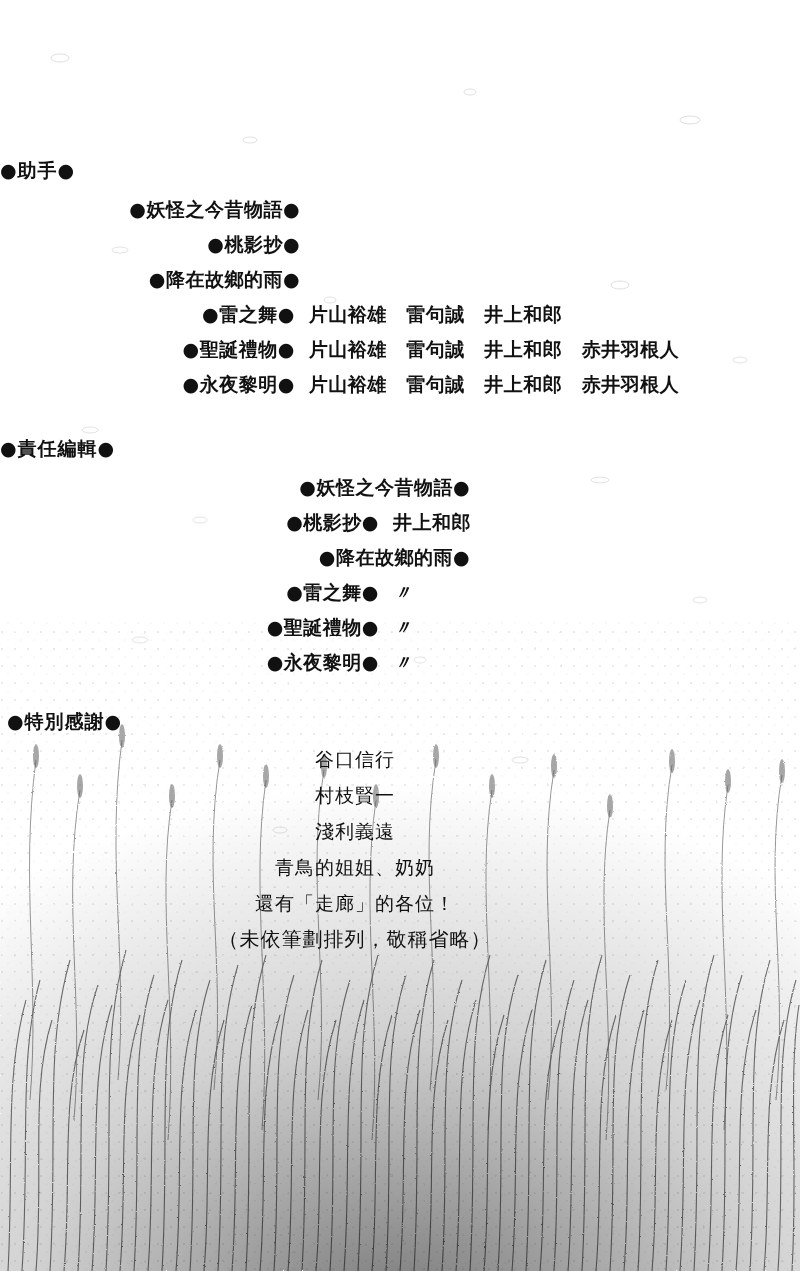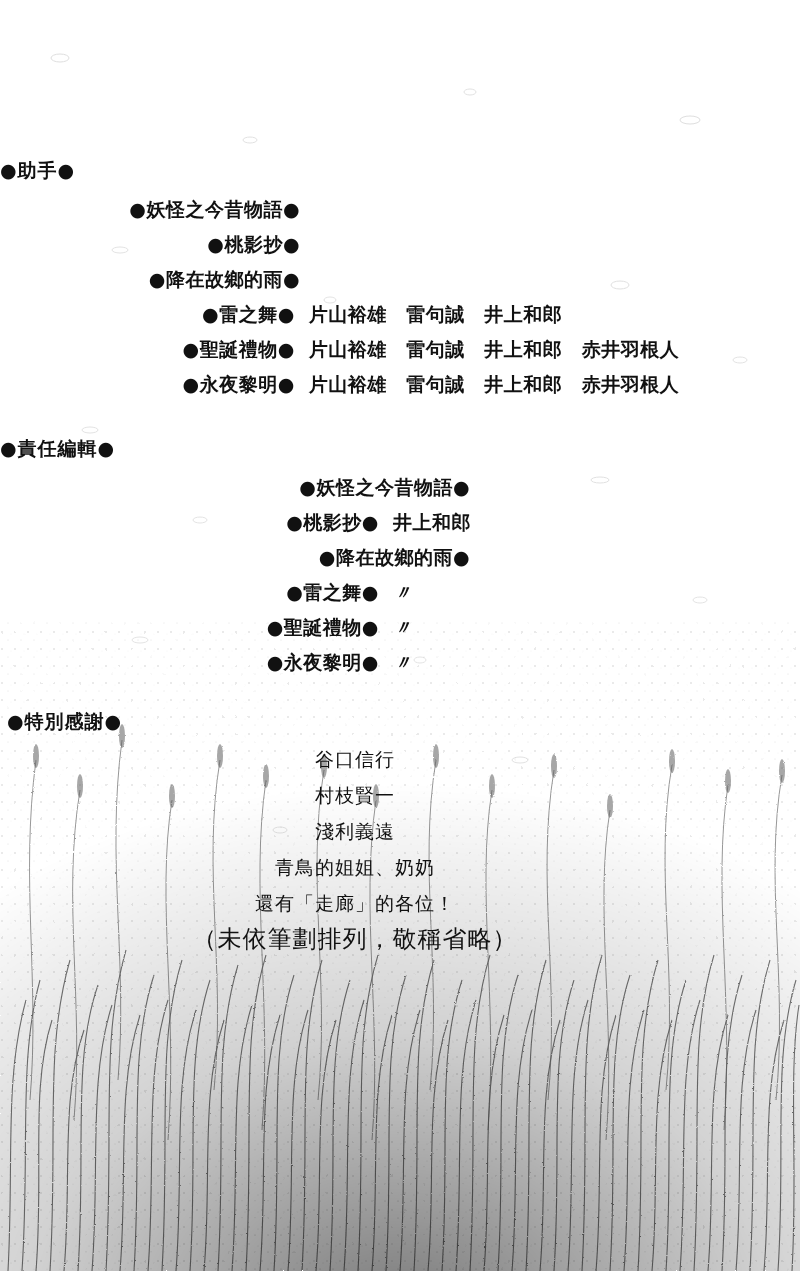--- a/index.html
+++ b/index.html
@@ -102,21 +102,21 @@
   #sec-thanks {
     position: absolute;
     top: 678px;
     left: 7px;
     width: 696px;
     font-size: 19px;
     line-height: 36px;
   }
   #sec-thanks .sec-title { font-size: 19px; margin-bottom: 2px; }
   #sec-thanks .center-line { font-size: 19px; }
-  #sec-thanks .note { font-size: 24px; }
+  #sec-thanks .note { font-size: 20px; }
 </style>
 </head>
 <body>
 
 <svg id="artwork" viewBox="0 0 800 1271">
   <defs>
     <filter id="rough">
       <feTurbulence type="fractalNoise" baseFrequency="0.9" numOctaves="3" seed="7" result="n"></feTurbulence>
       <feDisplacementMap in="SourceGraphic" in2="n" scale="2" xChannelSelector="R" yChannelSelector="G"></feDisplacementMap>
     </filter>

